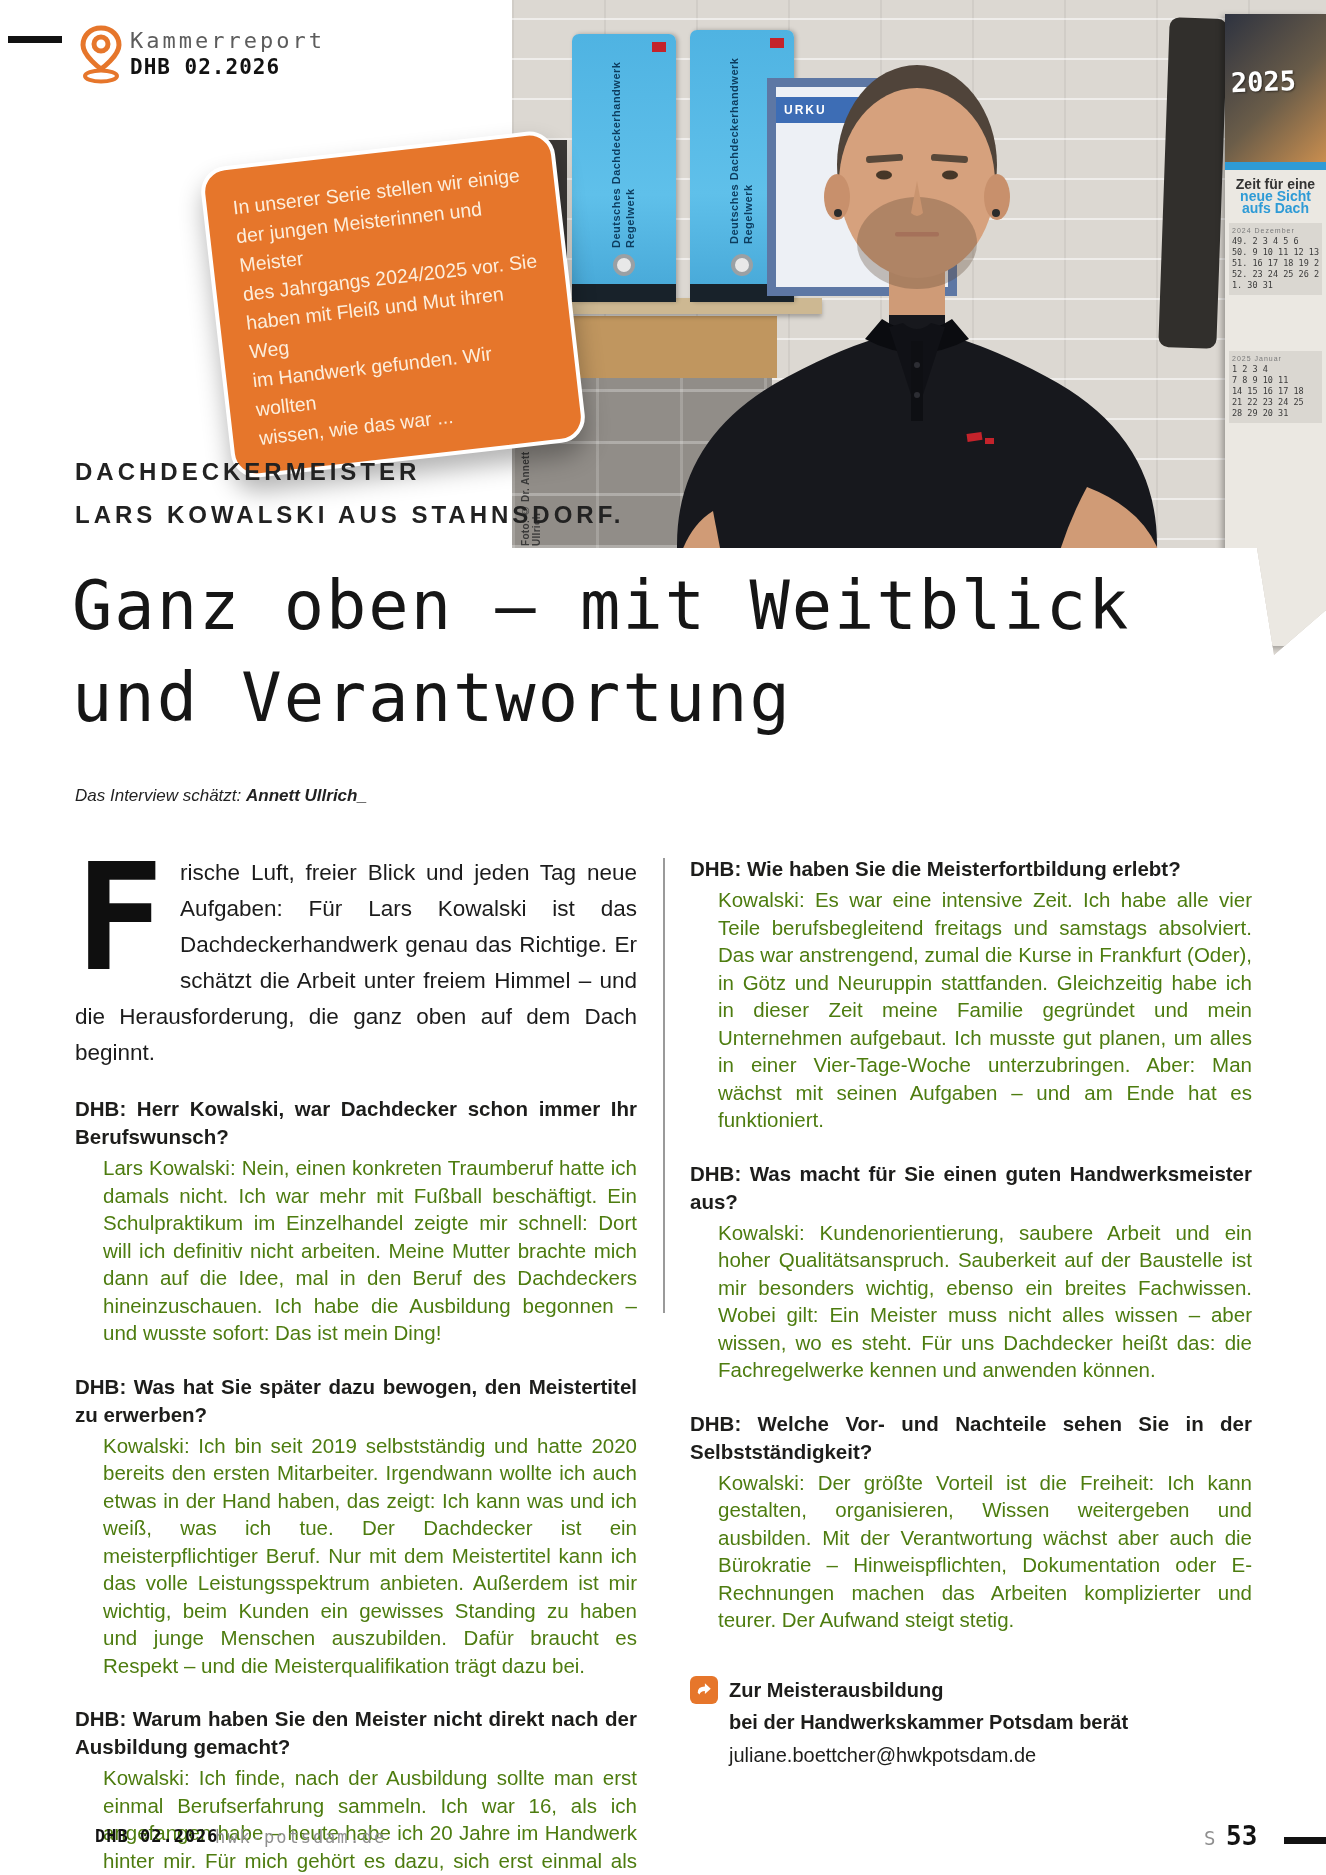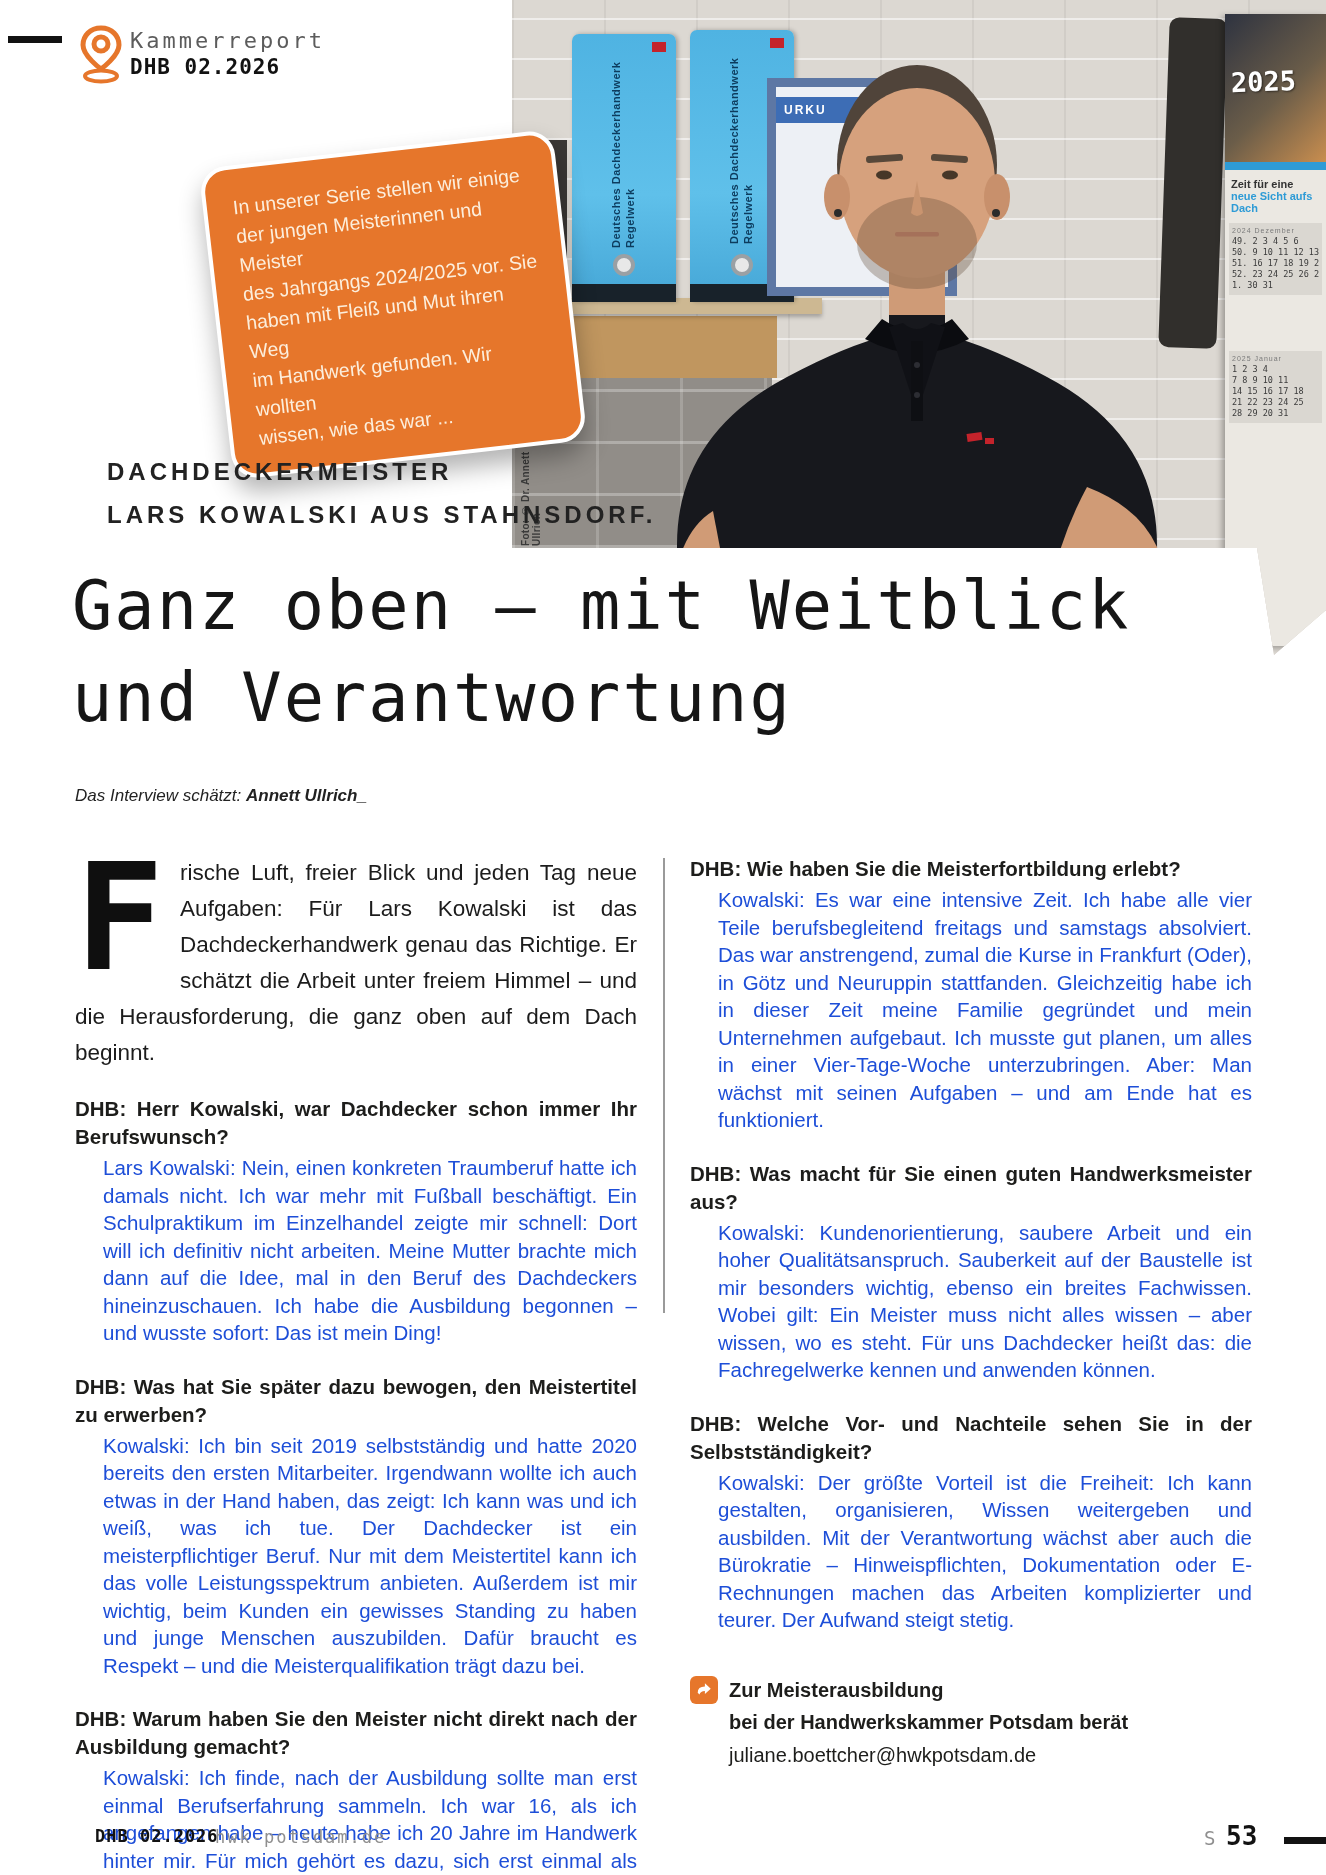--- a/index.html
+++ b/index.html
@@ -57,21 +57,21 @@
   .binder1 { left:60px; top:34px; height:268px; }
   .binder2 { left:178px; top:30px; height:272px; }
   .certificate { position:absolute; left:255px; top:78px; width:190px; height:218px; background:#edf0f5; border:9px solid #5d77a4; }
   .certificate .band { position:absolute; left:0; top:10px; width:100%; height:26px; background:#3d6db5; color:#ffffff; font-weight:700; font-size:12px; letter-spacing:2px; padding:6px 8px; }
   .darkbag { position:absolute; left:652px; top:18px; width:58px; height:330px; background:#312f2c; border-radius:10px; transform:rotate(2deg); }
   
   .calendar { position:absolute; left:713px; top:14px; width:101px; height:632px; background:#ebe8e2; box-shadow:-3px 2px 6px rgba(0,0,0,.3); }
   .cal-img { position:relative; width:100%; height:148px; background:linear-gradient(135deg,#2e3340 0%,#6b5d49 55%,#c98e4f 100%); overflow:hidden; }
   .cal-year { position:absolute; left:6px; top:52px; color:#ffffff; font-weight:700; font-size:27px; font-family:"DejaVu Sans Mono", monospace; transform:rotate(-2deg); text-shadow:1px 1px 2px rgba(0,0,0,.5); }
   .cal-band { width:100%; height:8px; background:#2e9bd6; }
-  .cal-slogan { padding:8px 6px 4px 6px; font-size:11px; font-weight:700; color:#333; line-height:12px; }
+  .cal-slogan { padding:8px 6px 4px 6px; font-size:14px; font-weight:700; color:#333; line-height:12px;text-align:center; }
   .cal-slogan .hl { color:#2e9bd6; }
   .cal-grid { margin:5px 4px; background:#dad7d1; padding:4px 3px; }
   .cal-grid .glabel { font-size:7px; color:#7a7a7a; margin-bottom:2px; letter-spacing:1px; }
   .cal-grid .grow { font-family:"DejaVu Sans Mono", monospace; font-size:8.5px; color:#3b3b3b; line-height:11px; white-space:nowrap; overflow:hidden; }
   .cal-grid.second { margin-top:56px; }
   .credit {
     position:absolute; left:8px; top:428px; height:118px;
     writing-mode:vertical-rl; transform:rotate(180deg);
     font-size:10px; font-weight:700; color:#3a3a3a; letter-spacing:.3px;
   }
@@ -79,21 +79,21 @@
   
   .bubble {
     position:absolute; left:215px; top:148px; width:356px;
     background:#e6762b; border:4px solid #ffffff; border-radius:26px;
     padding:24px 26px 20px 26px; transform:rotate(-6.5deg);
     box-shadow:0 14px 24px rgba(0,0,0,.30);
     color:#fceedc; font-size:19.5px; line-height:29px; font-weight:400;
   }
   
   .lede-kicker {
-    position:absolute; left:75px; font-size:24px; font-weight:700; letter-spacing:4px; color:#222;margin-left:32px;
+    position:absolute; left:75px; font-size:24px; font-weight:700; letter-spacing:4px; color:#222;
   }
   .lk1 { top:458px; } .lk2 { top:501px; }
   .headline {
     position:absolute; left:72px; top:560px; width:1180px;
     font-family:"DejaVu Sans Mono", monospace; font-weight:400;
     font-size:67px; line-height:92px; letter-spacing:2px; color:#161616;
   }
   .byline { position:absolute; left:75px; top:786px; font-style:italic; font-size:17px; color:#222; }
   .byline b { font-style:italic; }
   
@@ -101,21 +101,21 @@
   .col-left  { left:75px;  }
   .col-right { left:690px; }
   .divider { position:absolute; left:663px; top:858px; width:1.5px; height:455px; background:#9a9a9a; }
   .intro { font-size:22.5px; line-height:36px; color:#1c1c1c; margin-bottom:24px; }
   .dropcap {
     float:left; font-family:"DejaVu Sans Mono", monospace; font-weight:700;
     font-size:148px; line-height:106px; margin:10px 16px 2px 0; color:#0f0f0f;
   }
   .qa { margin-bottom:26px; }
   .qa .q { font-weight:700; font-size:20.5px; line-height:28px; margin-bottom:3px; text-align:justify; }
-  .qa .a { font-size:20.5px; line-height:27.5px; margin-left:28px; text-align:justify; color:#1d4ed8; }
+  .qa .a { font-size:20.5px; line-height:27.5px; margin-left:28px; text-align:justify; color:#4d7c0f; }
   
   .infobox { display:flex; gap:11px; margin-top:40px; text-align:left; }
   .infobox .ico {
     flex:0 0 auto; width:28px; height:28px; border-radius:6px; background:#e6762b;
     display:flex; align-items:center; justify-content:center; margin-top:2px;
   }
   .infobox .lines { font-size:20px; line-height:32.5px; }
   .infobox .lines .b { font-weight:700; }
   
   .foot-issue { position:absolute; left:95px; top:1826px; font-family:"DejaVu Sans Mono", monospace; font-weight:700; font-size:17px; letter-spacing:1px; color:#121212; }

